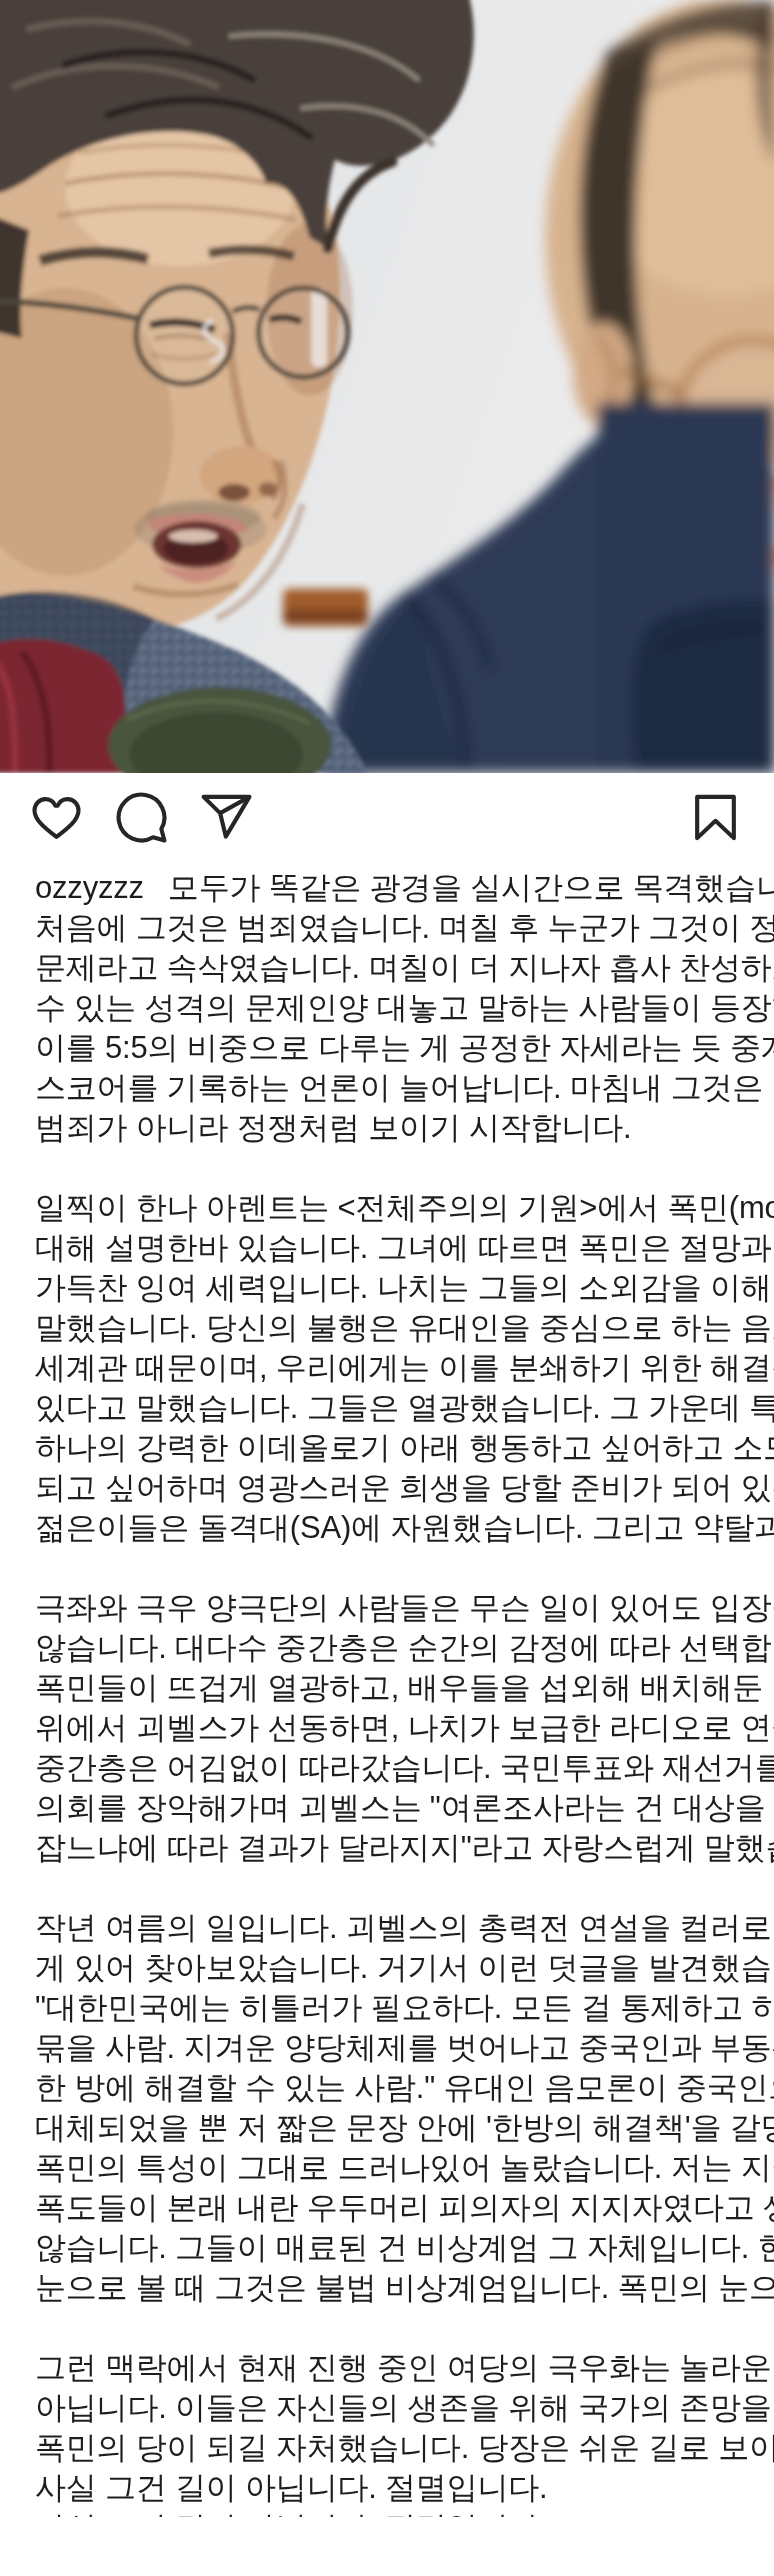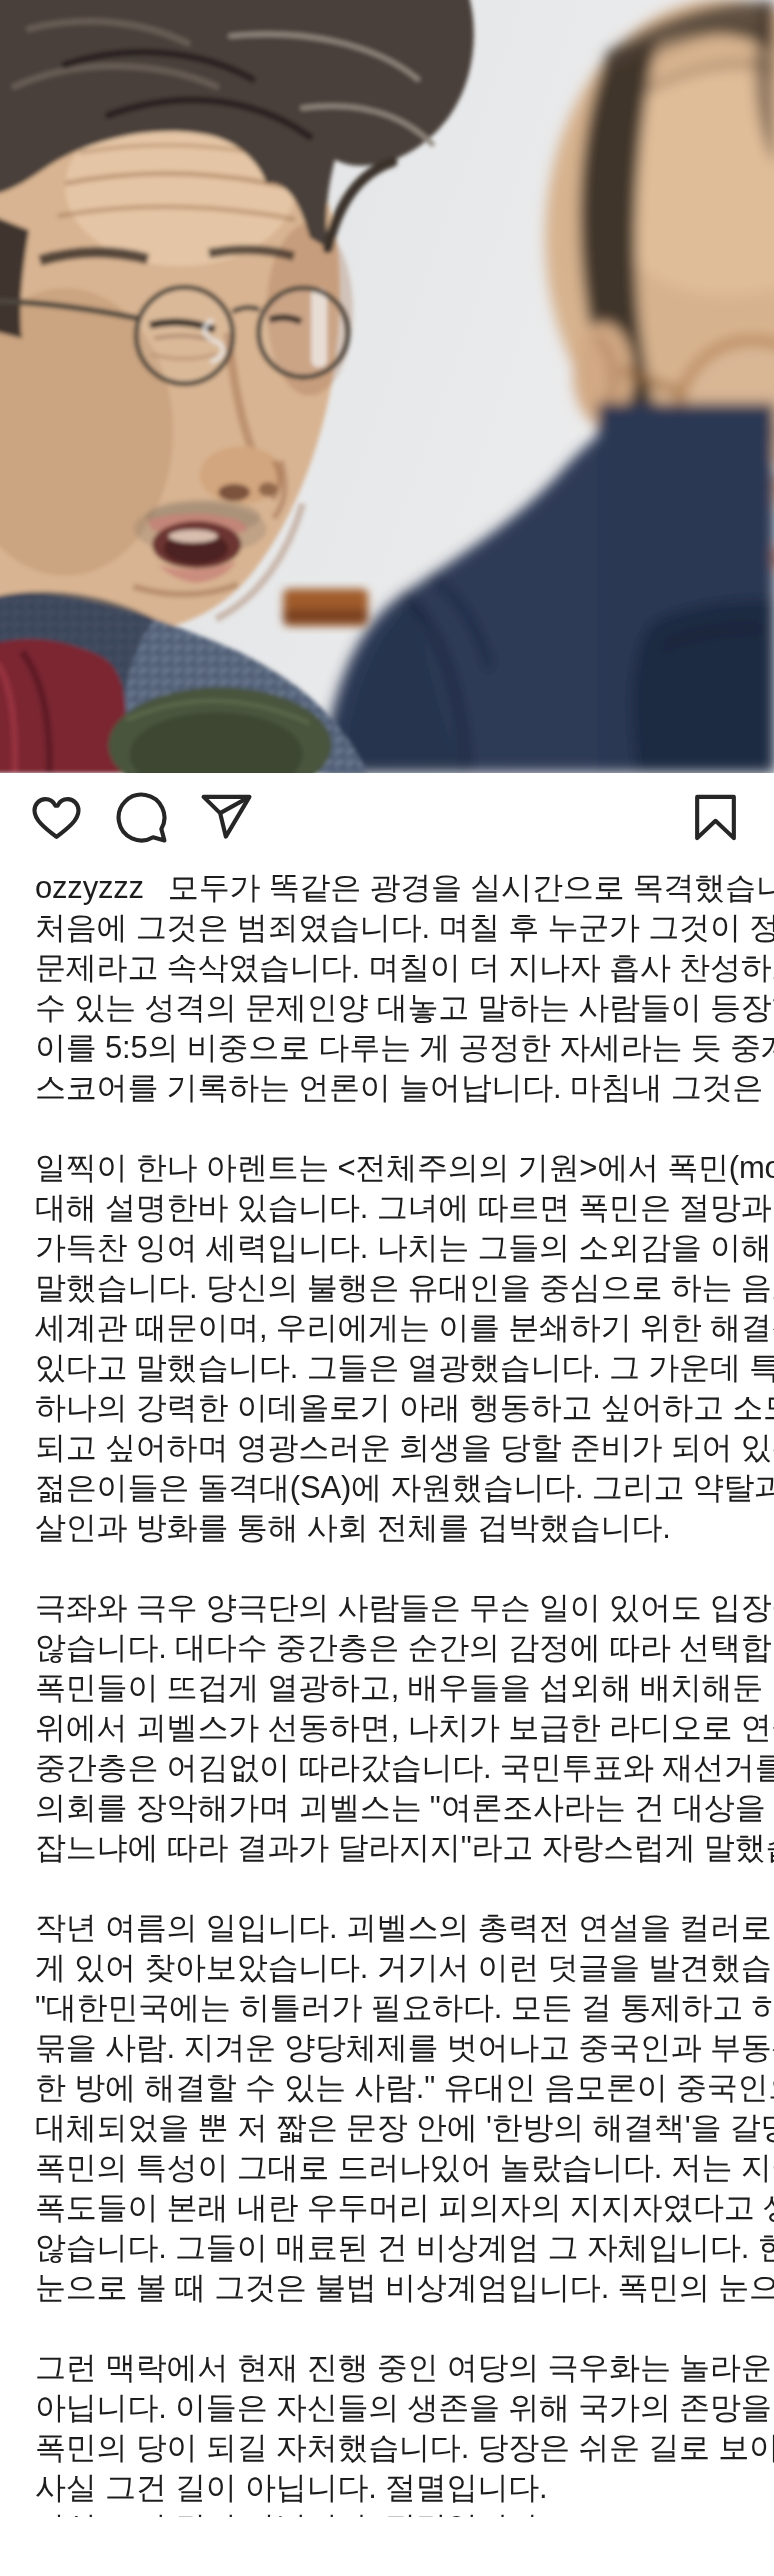--- a/index.html
+++ b/index.html
@@ -183,32 +183,32 @@
   </div>
 
   <div class="caption">
       <div class="para">
         <div class="line"><span class="username">ozzyzzz</span>모두가 똑같은 광경을 실시간으로 목격했습니다.</div>
         <div class="line">처음에 그것은 범죄였습니다. 며칠 후 누군가 그것이 정치의</div>
         <div class="line">문제라고 속삭였습니다. 며칠이 더 지나자 흡사 찬성하고 반대할</div>
         <div class="line">수 있는 성격의 문제인양 대놓고 말하는 사람들이 등장했습니다.</div>
         <div class="line">이를 5:5의 비중으로 다루는 게 공정한 자세라는 듯 중계하고</div>
         <div class="line">스코어를 기록하는 언론이 늘어납니다. 마침내 그것은 더 이상</div>
+        <div class="line">범죄가 아니라 정쟁처럼 보이기 시작합니다.</div>
       </div>
       <div class="para">
         <div class="line">일찍이 한나 아렌트는 &lt;전체주의의 기원&gt;에서 폭민(mob)에</div>
         <div class="line">대해 설명한바 있습니다. 그녀에 따르면 폭민은 절망과 증오로</div>
         <div class="line">가득찬 잉여 세력입니다. 나치는 그들의 소외감을 이해한다고</div>
         <div class="line">말했습니다. 당신의 불행은 유대인을 중심으로 하는 음모론적</div>
         <div class="line">세계관 때문이며, 우리에게는 이를 분쇄하기 위한 해결책이</div>
         <div class="line">있다고 말했습니다. 그들은 열광했습니다. 그 가운데 특히</div>
         <div class="line">하나의 강력한 이데올로기 아래 행동하고 싶어하고 소모품이</div>
         <div class="line">되고 싶어하며 영광스러운 희생을 당할 준비가 되어 있는</div>
         <div class="line">젊은이들은 돌격대(SA)에 자원했습니다. 그리고 약탈과 폭행,</div>
-        <div class="line">살인과 방화를 통해 사회 전체를 겁박했습니다.</div>
       </div>
       <div class="para">
         <div class="line">극좌와 극우 양극단의 사람들은 무슨 일이 있어도 입장을 바꾸지</div>
         <div class="line">않습니다. 대다수 중간층은 순간의 감정에 따라 선택합니다.</div>
         <div class="line">폭민들이 뜨겁게 열광하고, 배우들을 섭외해 배치해둔 연단</div>
         <div class="line">위에서 괴벨스가 선동하면, 나치가 보급한 라디오로 연설을 들은</div>
         <div class="line">중간층은 어김없이 따라갔습니다. 국민투표와 재선거를 반복해</div>
         <div class="line">의회를 장악해가며 괴벨스는 "여론조사라는 건 대상을 누구로</div>
         <div class="line">잡느냐에 따라 결과가 달라지지"라고 자랑스럽게 말했습니다.</div>
       </div>

